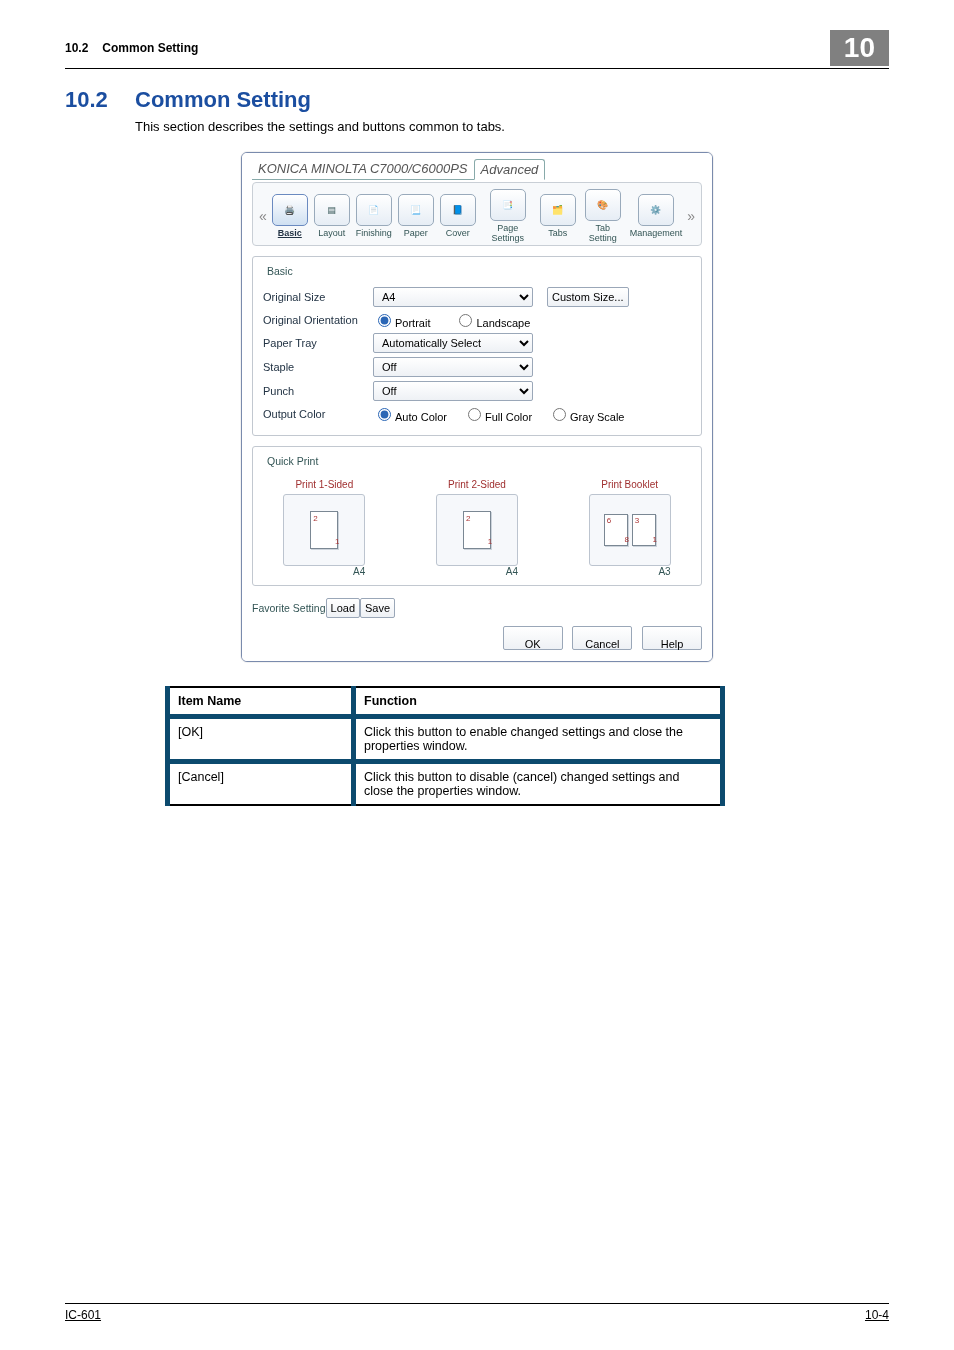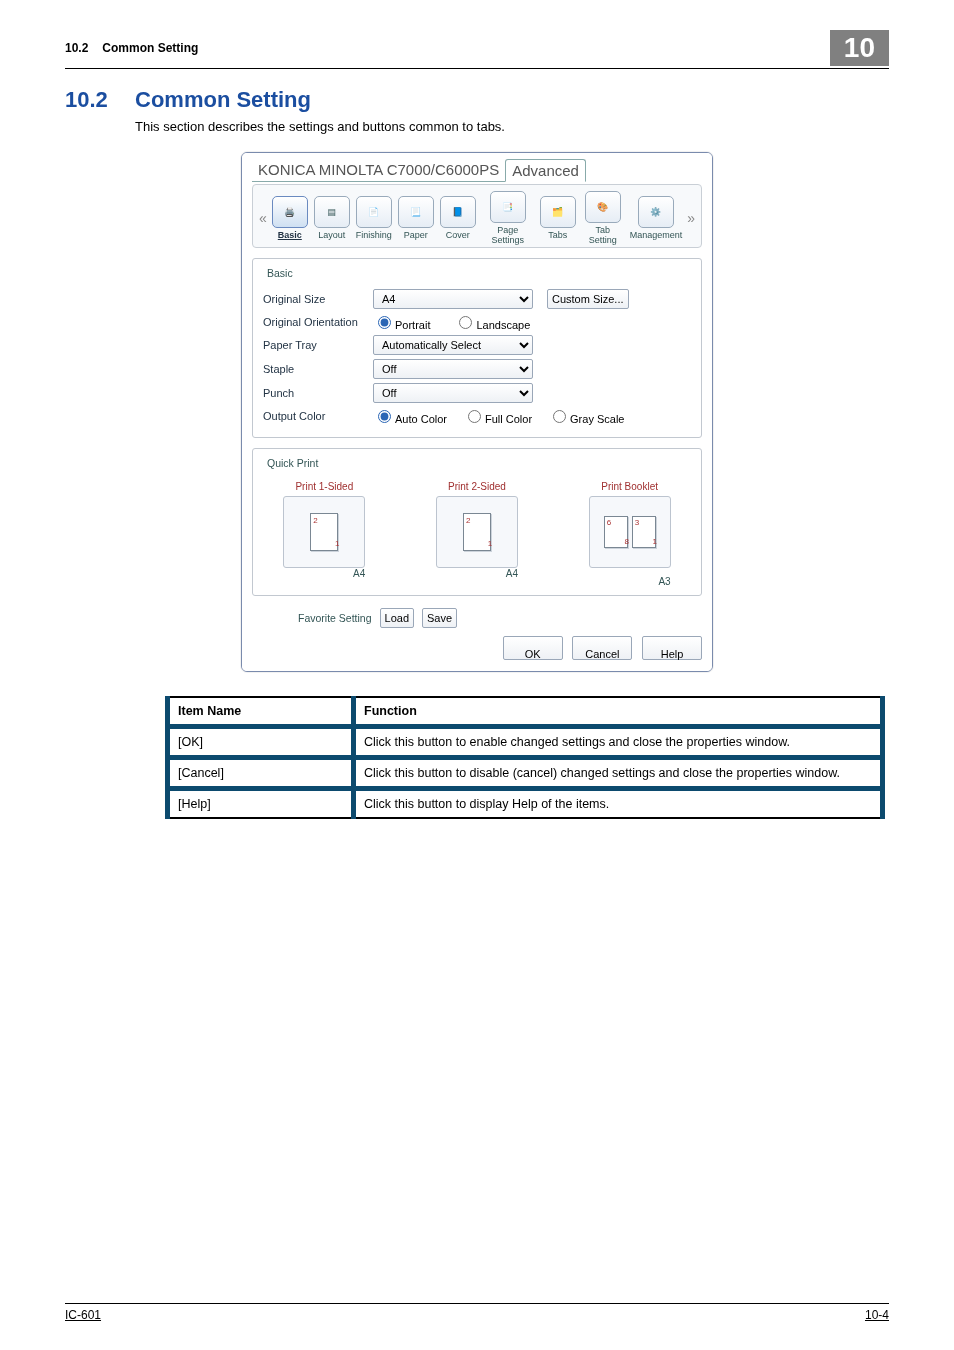--- a/index.html
+++ b/index.html
@@ -88,24 +88,25 @@
     width: 34px; height: 16px;
     background: #d65745;
     border-radius: 2px;
     color:#fff; font-size:11px; line-height:16px; text-align:center;
     font-weight:bold;
   }
 
   .win-body { padding: 6px 10px 10px 10px; background:#fff; }
 
   .tabrow1 {
-    font-size: 15px;
+    font-size: 13px;
     color: #555;
     margin-bottom: 2px;
     display:flex;
+    font-style:italic;
   }
   .tabrow1 .t1 { border-bottom:1px solid #8aa; padding:2px 6px; }
   .tabrow1 .t1.sel { border:1px solid #8aa; border-bottom:1px solid #fff; border-radius:3px 3px 0 0; }
 
   .navrow {
     display: flex; align-items: center;
     border: 1px solid #c9cfd6; border-radius: 4px;
     padding: 6px 4px 2px 4px;
     background: #f7f9fb;
     position: relative;
@@ -143,30 +144,30 @@
     background:#f6f8fb;
     margin-top:4px; display:flex; align-items:center; justify-content:center; gap:4px;
   }
   .sheet {
     width:26px; height:36px; background:#fff; border:1px solid #7a8793;
     box-shadow: 1px 1px 0 #ccd3db;
     position:relative; font-size:8px; color:#a33; text-align:center;
   }
   .sheet.sm { width:22px; height:30px; }
 
-  .favrow { display:flex; align-items:center; margin-top:12px; font-size:10.5px; color:#355; gap:8px;margin-left:46px; }
+  .favrow { display:flex; align-items:center; margin-top:12px; font-size:10.5px; color:#355; gap:0; }
   .favrow select { flex:1; }
 
   .btnrow { text-align:right; margin-top:8px; }
   .btnrow .fake-btn { min-width:60px; margin-left:6px; padding:11px 10px; }
 
   
   table.info {
     border-collapse: collapse;
-    width: 720px;
+    width: 560px;
     margin: 24px 0 0 100px;
     font-size: 12.5px;
   }
   table.info th, table.info td {
     border: 5px solid #0c4a6e;
     padding: 6px 8px;
     vertical-align: top;
     text-align: left;
   }
   table.info th { font-weight: bold; border-top: 2px solid #000; }
@@ -296,21 +297,21 @@
               <div class="q-box">
                 <div class="sheet sm">
                     <span style="position:absolute;left:2px;top:1px;">6</span>
                     <span style="position:absolute;bottom:1px;width:100%;">8</span>
                   </div>
                 <div class="sheet sm">
                     <span style="position:absolute;left:2px;top:1px;">3</span>
                     <span style="position:absolute;bottom:1px;width:100%;">1</span>
                   </div>
               </div>
-              <div style="text-align:right;color:#355;margin-top:8px;">A3</div>
+              <div style="text-align:right;color:#355;">A3</div>
             </div>
           </div>
         </div>
 
         <div class="favrow">
           <span>Favorite Setting</span>
           <button class="fake-btn">Load</button>
           <button class="fake-btn">Save</button>
         </div>
 
@@ -332,24 +333,20 @@
     </thead>
     <tbody>
       <tr>
           <td>[OK]</td>
           <td>Click this button to enable changed settings and close the properties window.</td>
         </tr>
       <tr>
           <td>[Cancel]</td>
           <td>Click this button to disable (cancel) changed settings and close the properties window.</td>
         </tr>
-      <tr>
-          <td>[Help]</td>
-          <td>Click this button to display Help of the items.</td>
-        </tr>
     </tbody>
   </table>
 
 </div>
 
 <div class="footer">
   <span class="f-left">IC-601</span>
   <span>10-4</span>
 </div>
 

